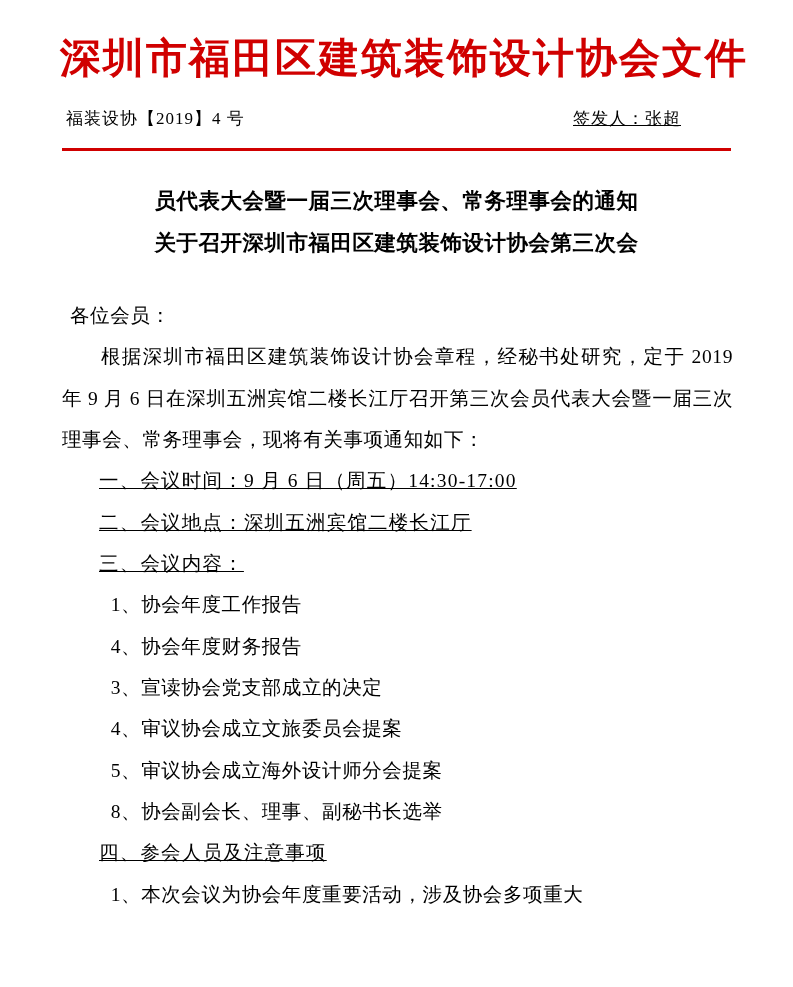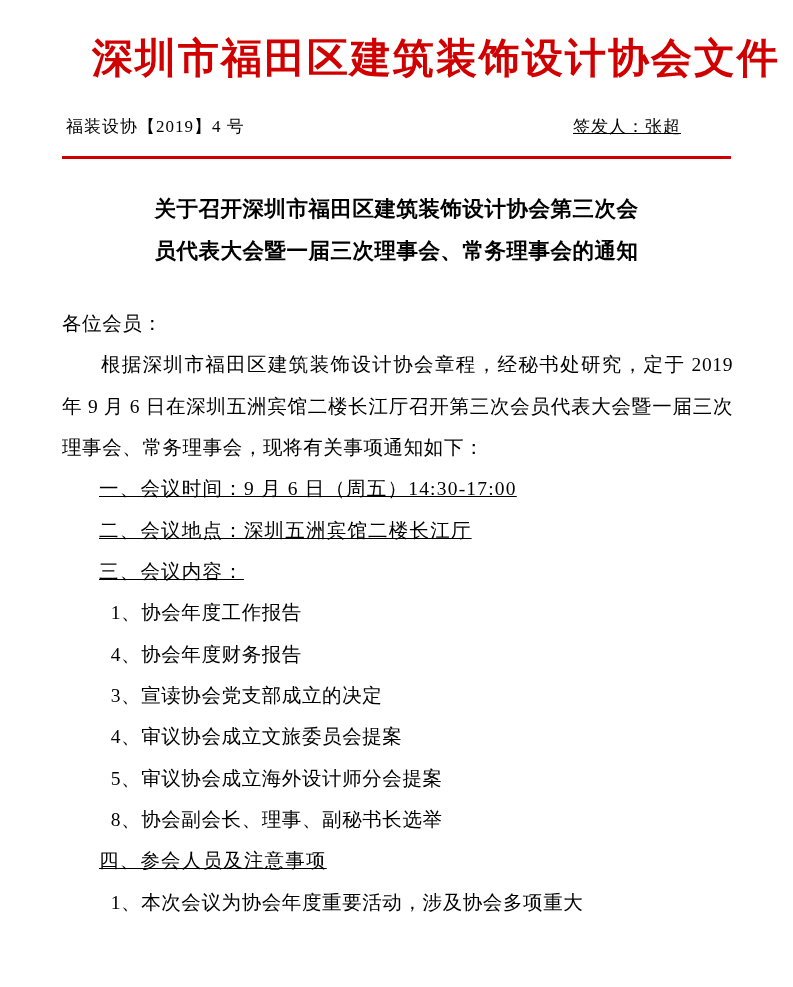--- a/index.html
+++ b/index.html
@@ -26,29 +26,28 @@
   .masthead {
     text-align: center;
     color: #d00000;
     font-weight: bold;
     font-size: 41px;
     letter-spacing: 2px;
     padding-top: 34px;
     line-height: 1.2;
     font-family: "Liberation Serif", "DejaVu Serif", serif;
     white-space: nowrap;
-    margin-left: 32px;
   }
 
   
   .meta-row {
     display: flex;
     justify-content: space-between;
     align-items: baseline;
-    margin-top: 32px;
+    margin-top: 24px;
     padding: 0 6px;
     font-size: 17px;
     letter-spacing: 1px;
   }
   .meta-left { white-space: nowrap; }
   .meta-right { white-space: nowrap; padding-right: 46px; text-decoration: underline; }
 
   
   .red-rule {
     height: 3px;
@@ -71,20 +70,21 @@
 
   
   .body-block {
     margin-top: 30px;
     font-size: 19.5px;
     line-height: 2.12;
     letter-spacing: 0.6px;
   }
   .salutation {
     padding-left: 2px;
+    margin-left: 8px;
   }
   .para {
     text-align: justify;
     text-align-last: left;
     text-justify: inter-ideograph;
     padding-left: 2px;
   }
   .para.indent { text-indent: 2em; }
   .list-item {
     padding-left: 2em;
@@ -102,22 +102,22 @@
   <div class="masthead">深圳市福田区建筑装饰设计协会文件</div>
 
   <div class="meta-row">
     <div class="meta-left">福装设协【2019】4 号</div>
     <div class="meta-right">签发人：张超</div>
   </div>
 
   <div class="red-rule"></div>
 
   <div class="doc-title">
+    <div>员代表大会暨一届三次理事会、常务理事会的通知</div>
     <div>关于召开深圳市福田区建筑装饰设计协会第三次会</div>
-    <div>员代表大会暨一届三次理事会、常务理事会的通知</div>
   </div>
 
   <div class="body-block">
 
     <div class="salutation">各位会员：</div>
 
     <div class="para indent">根据深圳市福田区建筑装饰设计协会章程，经秘书处研究，定于 2019 年 9 月 6 日在深圳五洲宾馆二楼长江厅召开第三次会员代表大会暨一届三次理事会、常务理事会，现将有关事项通知如下：</div>
 
     <div class="list-item spaced">一、会议时间：9 月 6 日（周五）14:30-17:00</div>
 

